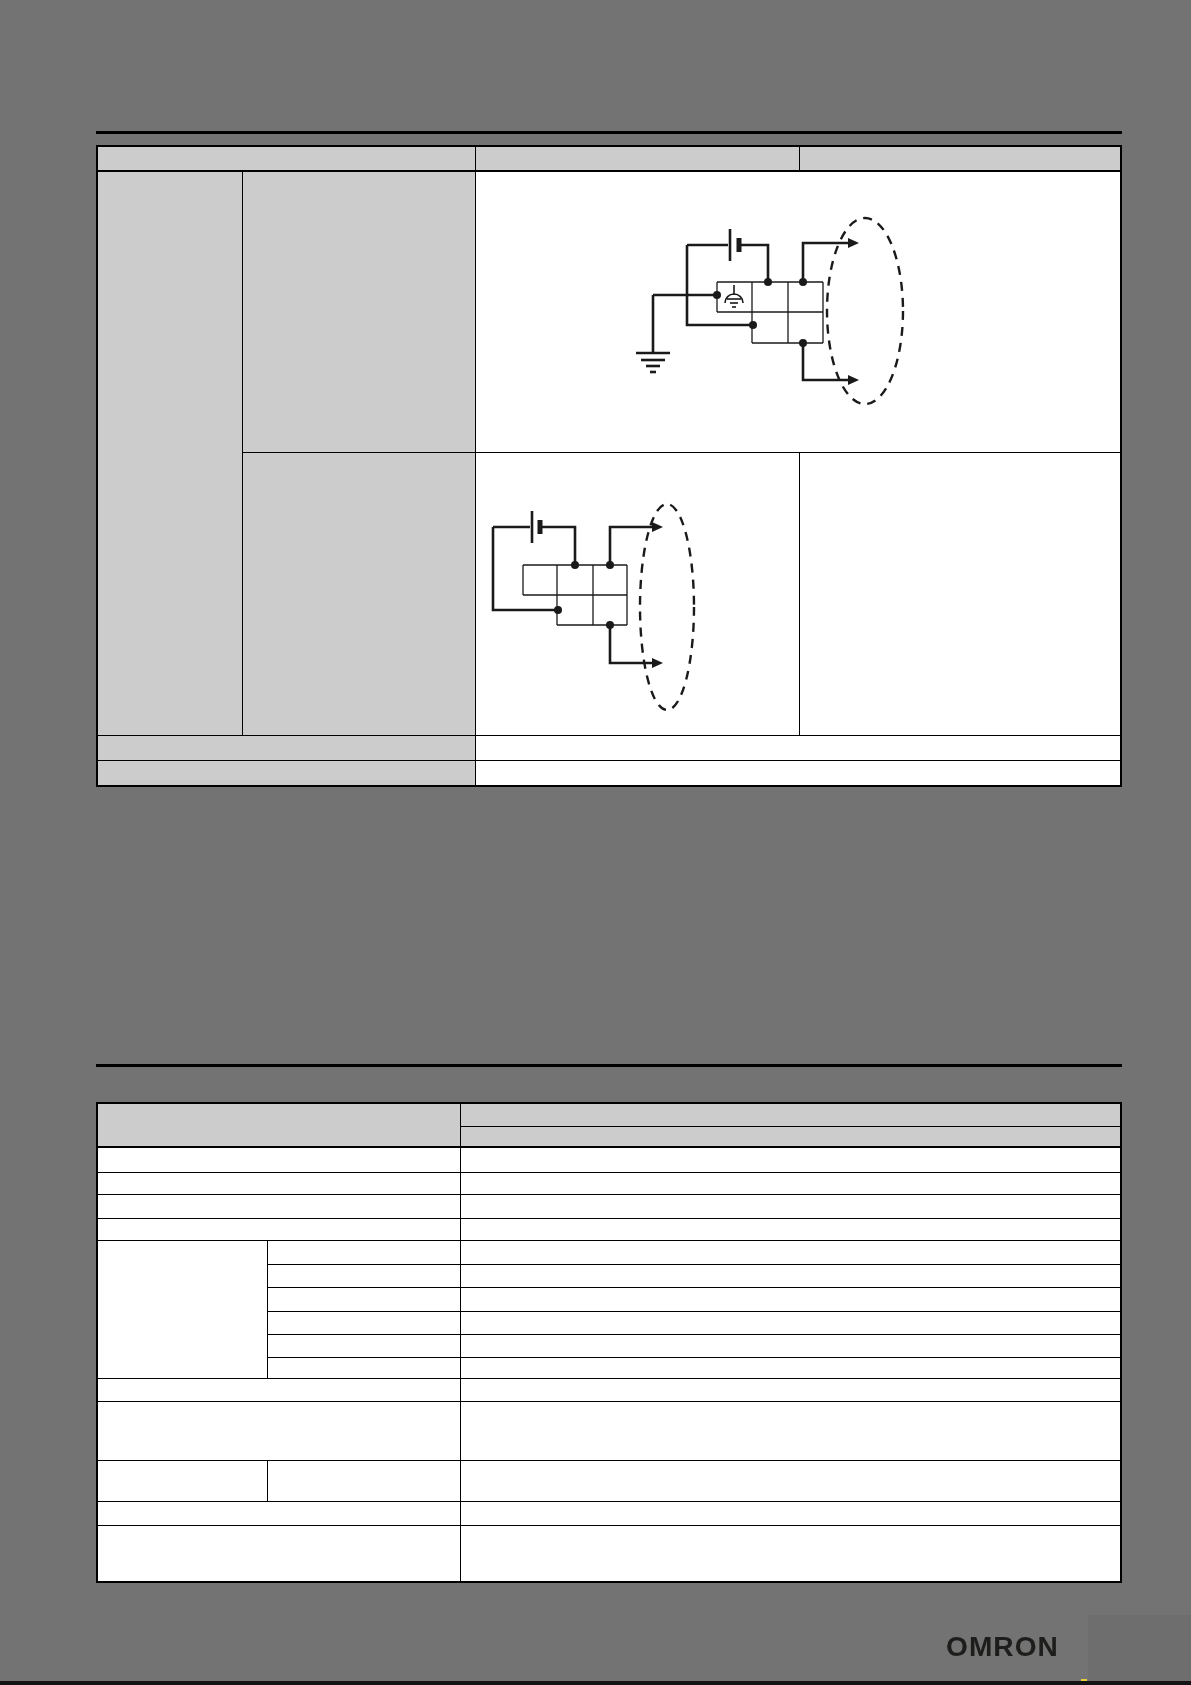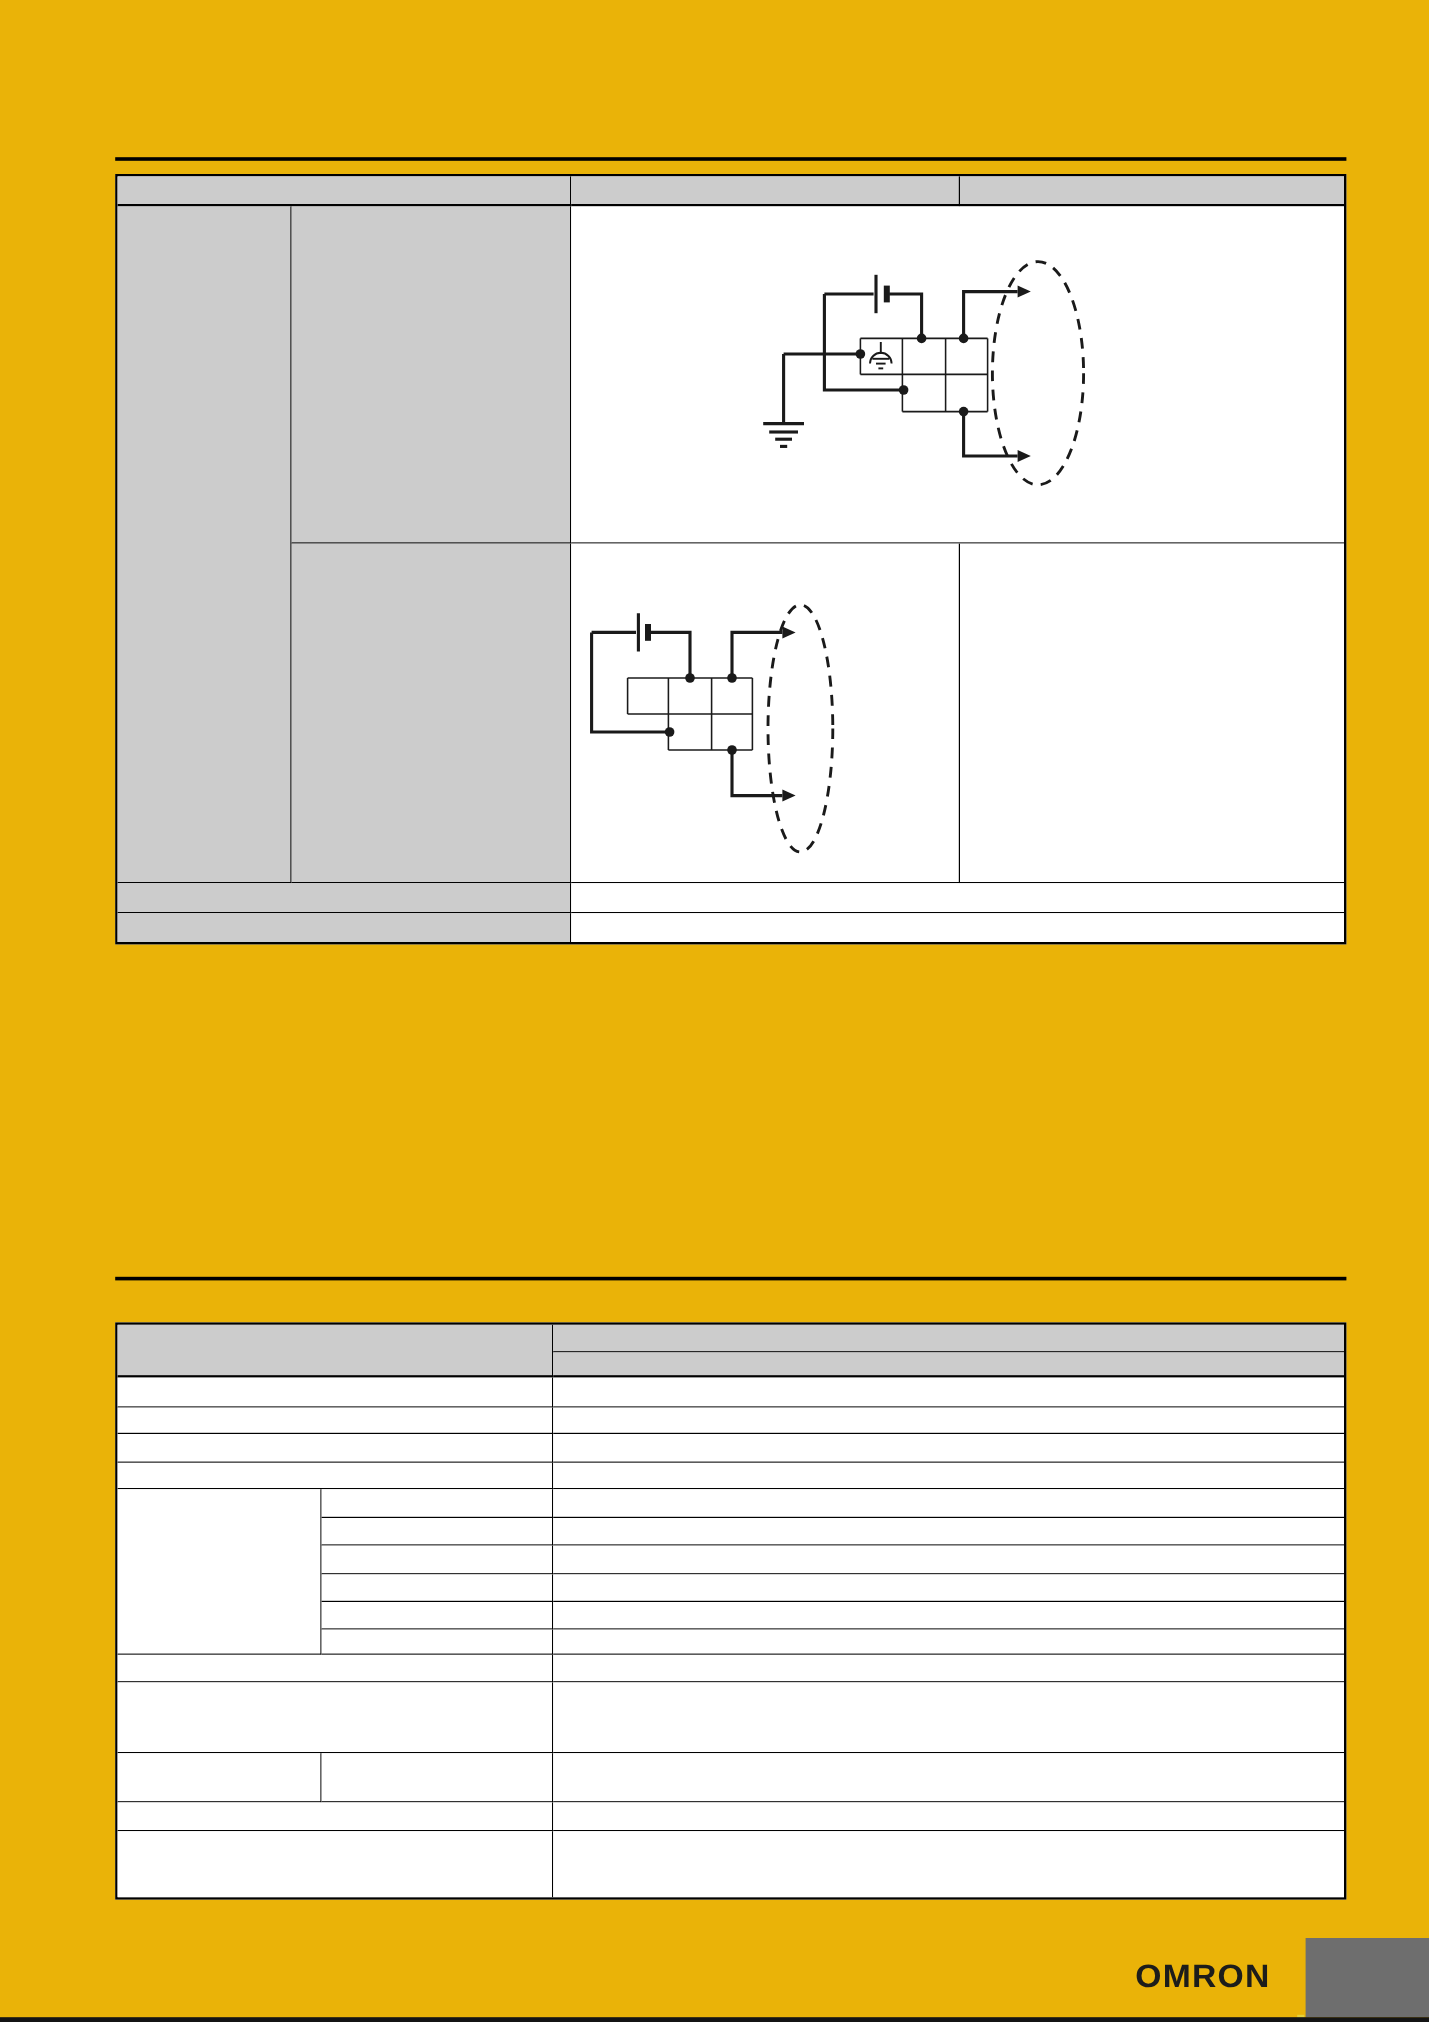--- a/index.html
+++ b/index.html
@@ -1,17 +1,17 @@
 <!DOCTYPE html>
 <html><head>
 <meta charset="utf-8">
 <style>
   html,body{margin:0;padding:0;background:#e8e8e8;}
   .page{
-    position:relative;width:1191px;height:1685px;background:#eab308;
+    position:relative;width:1191px;height:1685px;background:#737373;
     font-family:"Liberation Sans", sans-serif;overflow:hidden;
   }
   .rule{position:absolute;left:96px;width:1026px;height:3px;background:#000;}
   .tbl{position:absolute;left:96px;width:1026px;border:2px solid #000;box-sizing:border-box;background:#fff;}
   .cell{position:absolute;border-right:1px solid #000;border-bottom:1px solid #000;box-sizing:border-box;background:#fff;overflow:hidden;}
   .gray{background:#cccccc;}
   .no-r{border-right:none;}
   .no-b{border-bottom:none;}
   .hb{border-bottom:2px solid #000;}
   .diag{position:absolute;}

